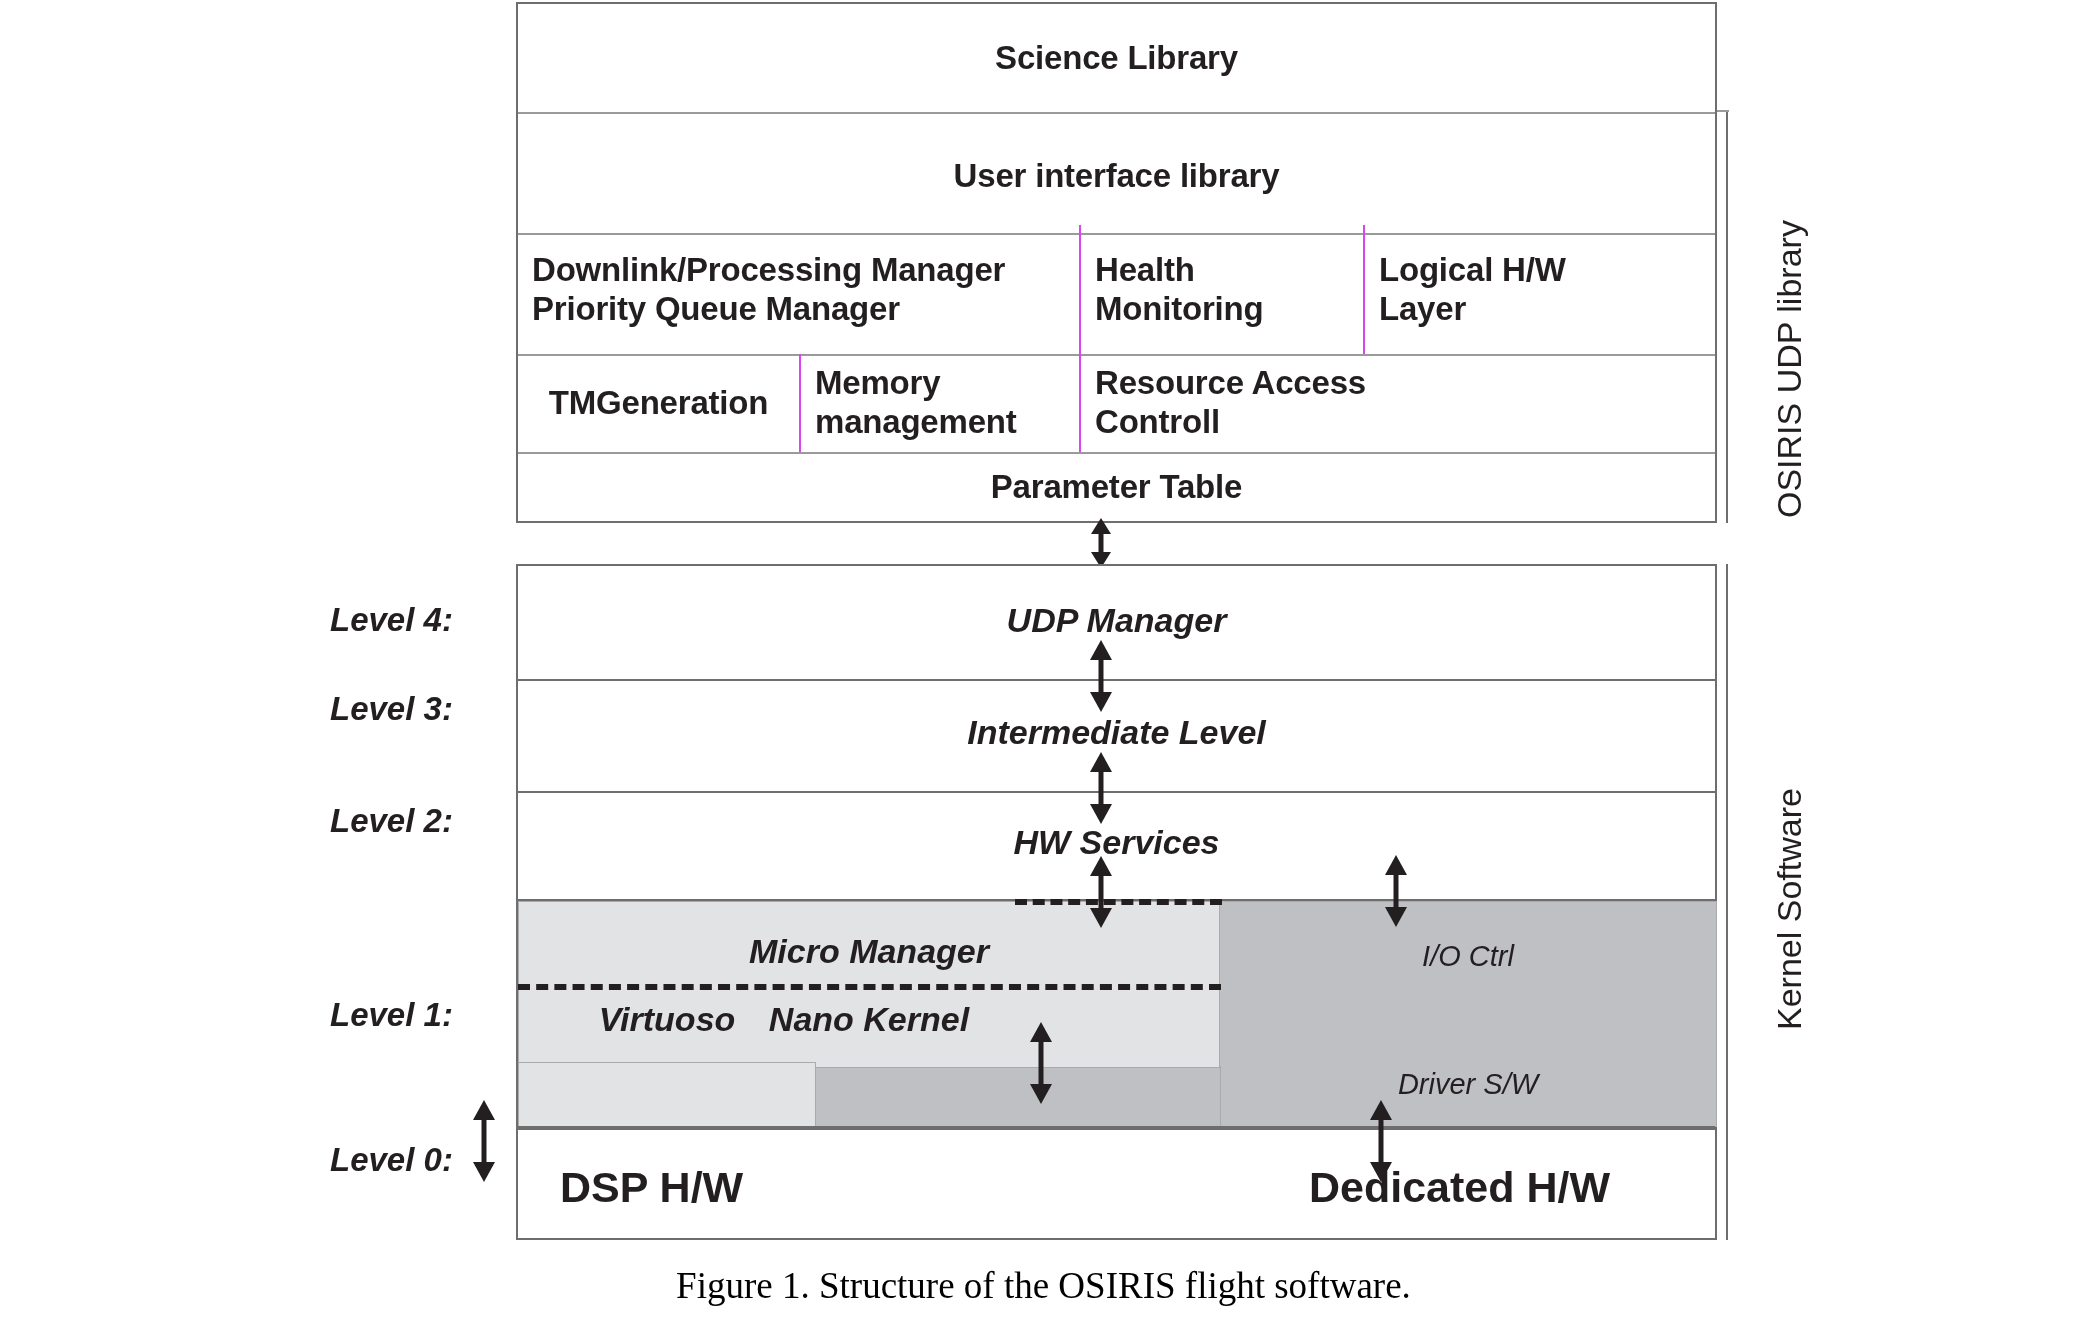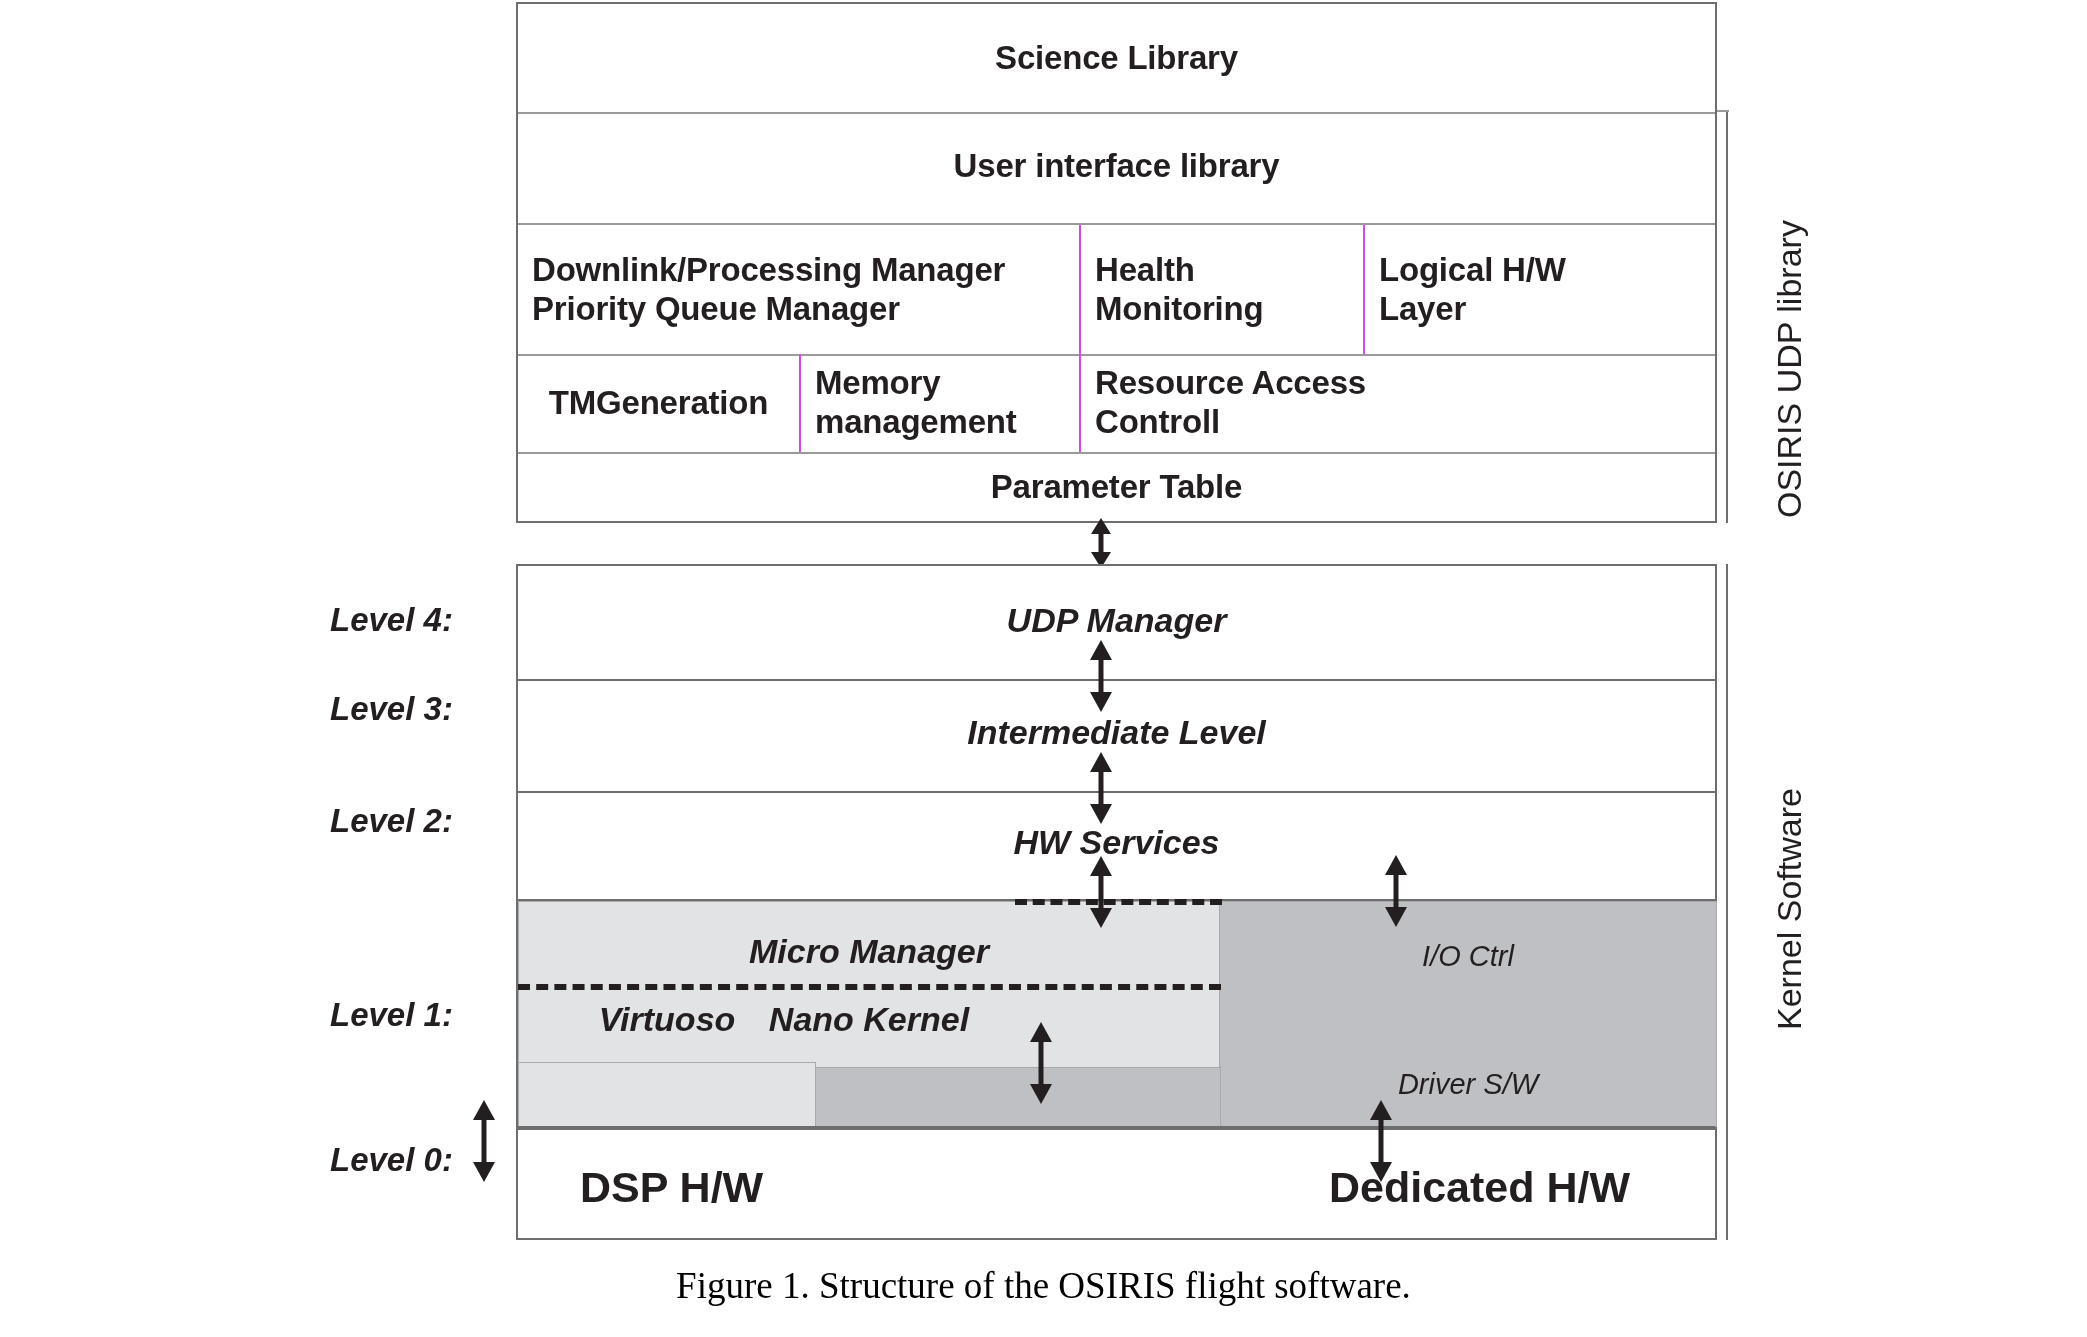--- a/index.html
+++ b/index.html
@@ -99,21 +99,20 @@
     white-space: nowrap;
     text-align: center;
   }
 
   .hw-label {
     position: absolute;
     font-weight: bold;
     font-size: 43px;
     color: #231f20;
     white-space: nowrap;
-    margin-left: 20px;
   }
 
   
   .dashed {
     position: absolute;
     border-top: 6px dashed #231f20;
     height: 0;
   }
 
   
@@ -134,21 +133,21 @@
 <body>
 
 <div id="udp-block" class="abs">
 
   <div class="udp-row" style="top:0px; height:108px;">
     <div class="udp-cell centered" style="width:100%;justify-content:center;">
       <span class="udp-label">Science Library</span>
     </div>
   </div>
 
-  <div class="udp-row" style="top:106px; height:113px;">
+  <div class="udp-row" style="top:116px; height:113px;">
     <div class="udp-cell centered" style="width:100%;">
       <span class="udp-label">User interface library</span>
     </div>
   </div>
 
   <div class="udp-row" style="top:221px; height:129px;">
     <div class="udp-cell lefted vdiv" style="width:563px;">
       <span class="udp-label prewrap" style="white-space:pre-line;">Downlink/Processing Manager
 Priority Queue Manager</span>
     </div>

